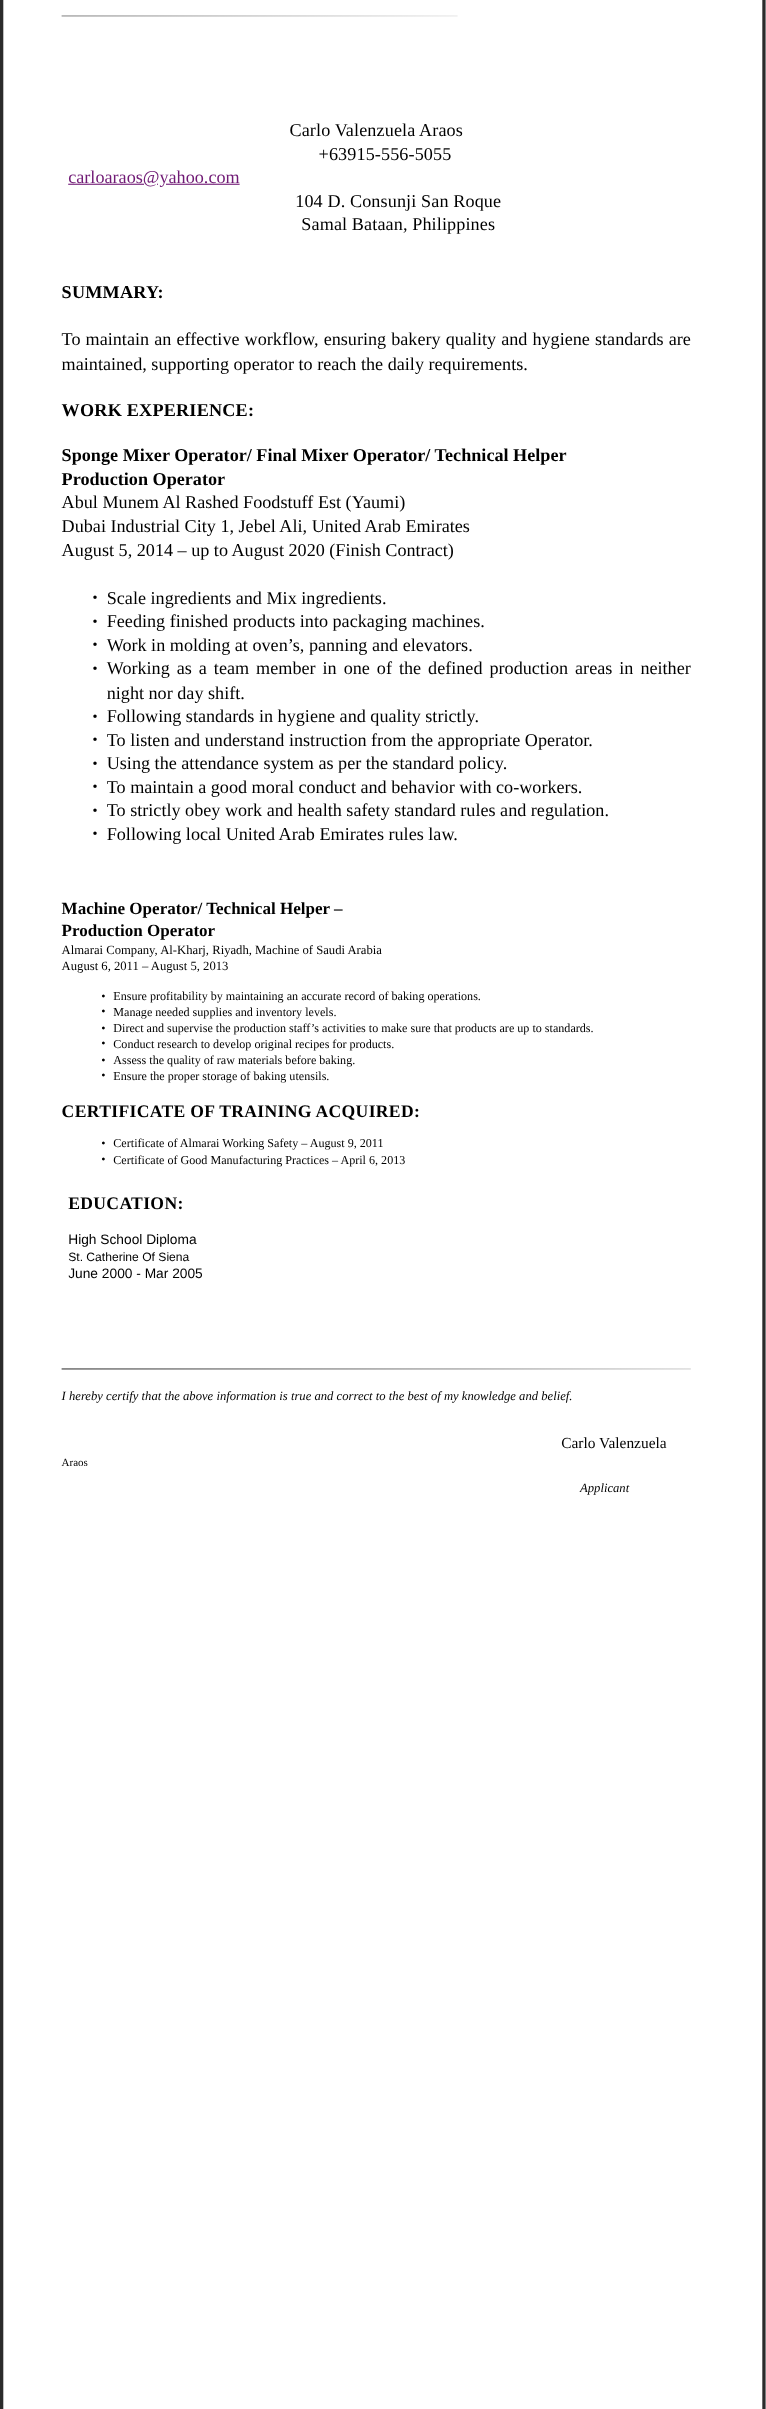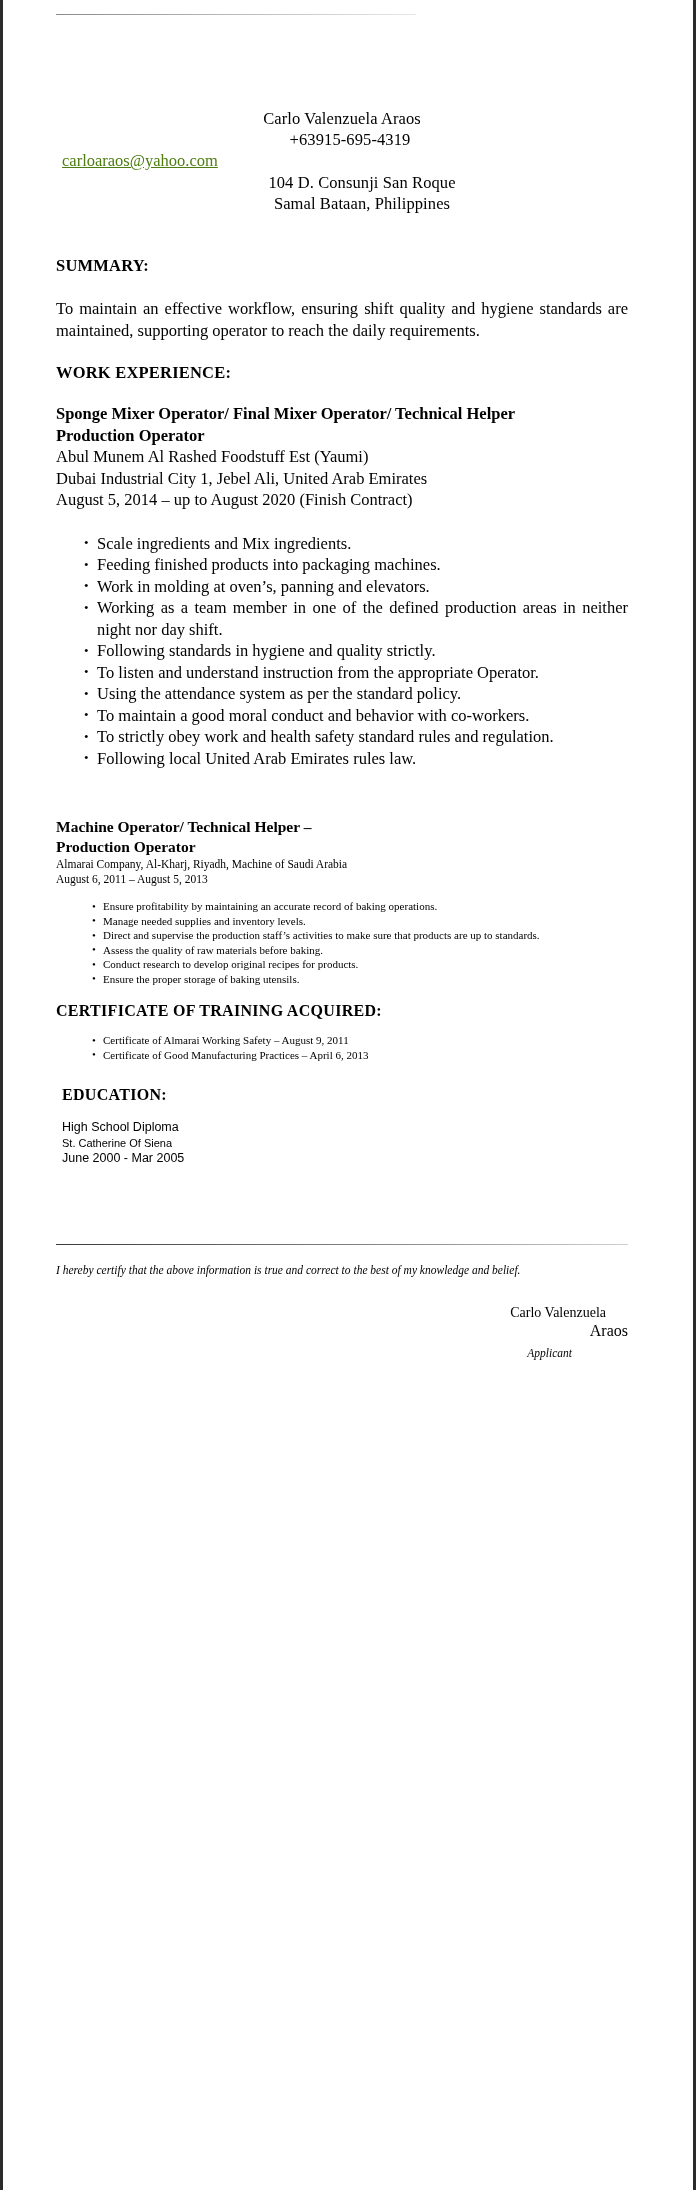--- a/index.html
+++ b/index.html
@@ -65,21 +65,21 @@
   }
   .name-line { }
   .phone-line { padding-left: 16px; }
   .email-line {
     text-align: left;
     font-size: 16.5px;
     line-height: 22px;
     padding-left: 6px;
   }
   .email-link {
-    color: #4d7c0f;
+    color: #701a75;
     text-decoration: underline;
   }
   .addr-line { padding-left: 40px; }
 
   
   h2.sec {
     font-size: 16.5px;
     font-weight: bold;
     margin: 0;
     letter-spacing: 0.2px;
@@ -197,23 +197,23 @@
     margin: 0;
     text-align: justify;
   }
   .sign-name-right {
     font-size: 14px;
     line-height: 18px;
     text-align: right;
     padding-right: 22px;
   }
   .sign-name-left {
-    font-size: 16px;
+    font-size: 10px;
     line-height: 18px;
-    text-align: right;
+    text-align: left;
   }
   .applicant {
     font-size: 11.5px;
     line-height: 15px;
     font-style: italic;
     text-align: right;
     padding-right: 56px;
   }
 </style>
 </head>
@@ -223,33 +223,33 @@
   <div class="edge-left"></div>
   <div class="edge-right"></div>
 
   <div class="top-rule"></div>
 
   <div class="doc">
     <div class="spacer-top"></div>
 
     <div class="header">
       <div class="name-line">Carlo Valenzuela Araos</div>
-      <div class="phone-line">+63915-695-4319</div>
+      <div class="phone-line">+63915-556-5055</div>
       <div class="email-line">
         <a class="email-link" href="#">carloaraos@yahoo.com</a>
       </div>
       <div class="addr-line">104 D. Consunji San Roque</div>
       <div class="addr-line">Samal Bataan, Philippines</div>
     </div>
 
     <div style="height:42px"></div>
 
     <h2 class="sec">SUMMARY:</h2>
     <div style="height:22px"></div>
-    <p class="body-text">To maintain an effective workflow, ensuring shift quality and hygiene standards are maintained, supporting operator to reach the daily requirements.</p>
+    <p class="body-text">To maintain an effective workflow, ensuring bakery quality and hygiene standards are maintained, supporting operator to reach the daily requirements.</p>
 
     <div style="height:22px"></div>
 
     <h2 class="sec">WORK EXPERIENCE:</h2>
 
     <div style="height:20px"></div>
 
     <div>
       <p class="job-title">Sponge Mixer Operator/ Final Mixer Operator/ Technical Helper</p>
       <p class="job-title2">Production Operator</p>
@@ -280,22 +280,22 @@
       <p class="small-title">Production Operator</p>
       <p class="small-meta">Almarai Company, Al-Kharj, Riyadh, Machine of Saudi Arabia</p>
       <p class="small-meta">August 6, 2011 – August 5, 2013</p>
 
       <div style="height:13px"></div>
 
       <ul class="bullets-small">
         <li class="nojust">Ensure profitability by maintaining an accurate record of baking operations.</li>
         <li class="nojust">Manage needed supplies and inventory levels.</li>
         <li>Direct and supervise the production staff’s activities to make sure that products are up to standards.</li>
+        <li class="nojust">Conduct research to develop original recipes for products.</li>
         <li class="nojust">Assess the quality of raw materials before baking.</li>
-        <li class="nojust">Conduct research to develop original recipes for products.</li>
         <li class="nojust">Ensure the proper storage of baking utensils.</li>
       </ul>
     </div>
 
     <div style="height:16px"></div>
 
     <h3 class="sec-small">CERTIFICATE OF TRAINING ACQUIRED:</h3>
     <div style="height:13px"></div>
     <ul class="bullets-small">
       <li class="nojust">Certificate of Almarai Working Safety – August 9, 2011</li>

